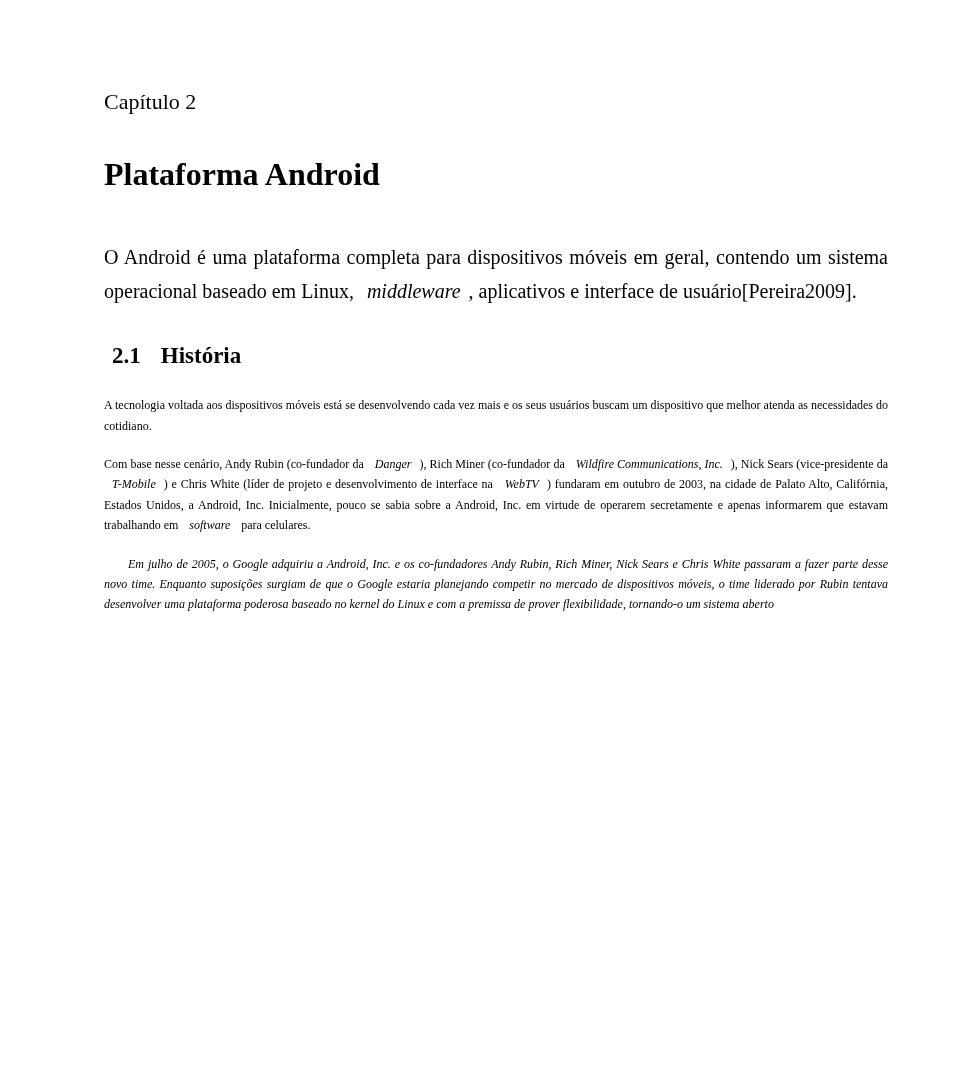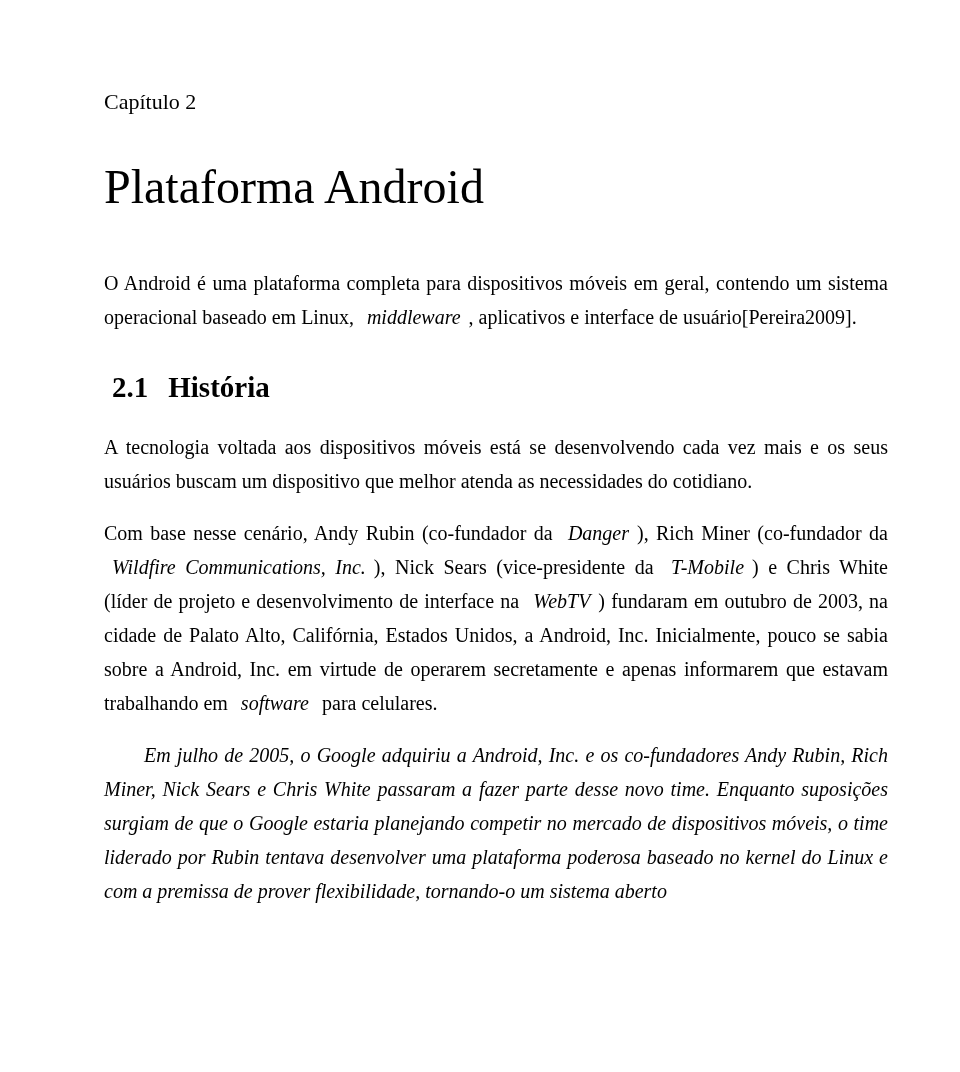--- a/index.html
+++ b/index.html
@@ -19,47 +19,47 @@
     }
 
     .chapter-label {
       font-size: 22px;
       font-weight: normal;
       margin-bottom: 30px;
       font-family: 'Georgia', serif;
     }
 
     .chapter-title {
-      font-size: 48px;
-      font-weight: normal;
+      font-size: 32px;
+      font-weight: bold;
       margin-bottom: 40px;
       font-family: 'Georgia', serif;
     }
 
     .intro-paragraph {
       font-size: 20px;
       text-align: justify;
       margin-bottom: 30px;
       line-height: 1.7;
     }
 
     .section-heading {
-      font-size: 29px;
+      font-size: 23px;
       font-weight: bold;
       margin-top: 30px;
       margin-bottom: 20px;
       font-family: 'Georgia', serif;
     }
 
     .section-number {
       margin-right: 12px;
     }
 
     .body-paragraph {
-      font-size: 20px;
+      font-size: 12px;
       text-align: justify;
       margin-bottom: 18px;
       line-height: 1.7;
     }
 
     em {
       font-style: italic;
     }
 
     .indent {

